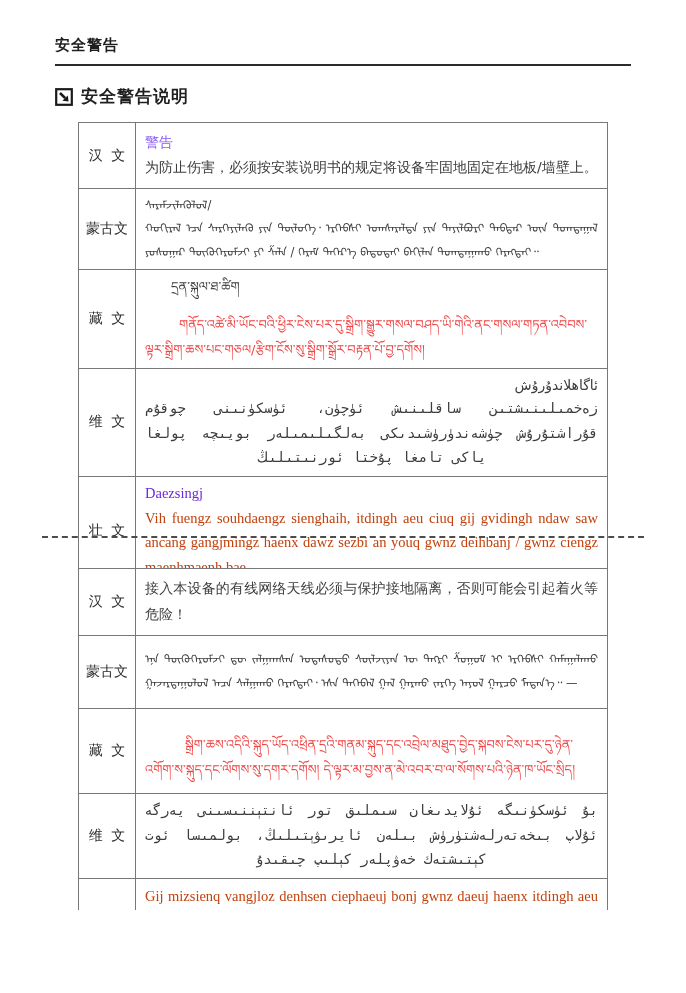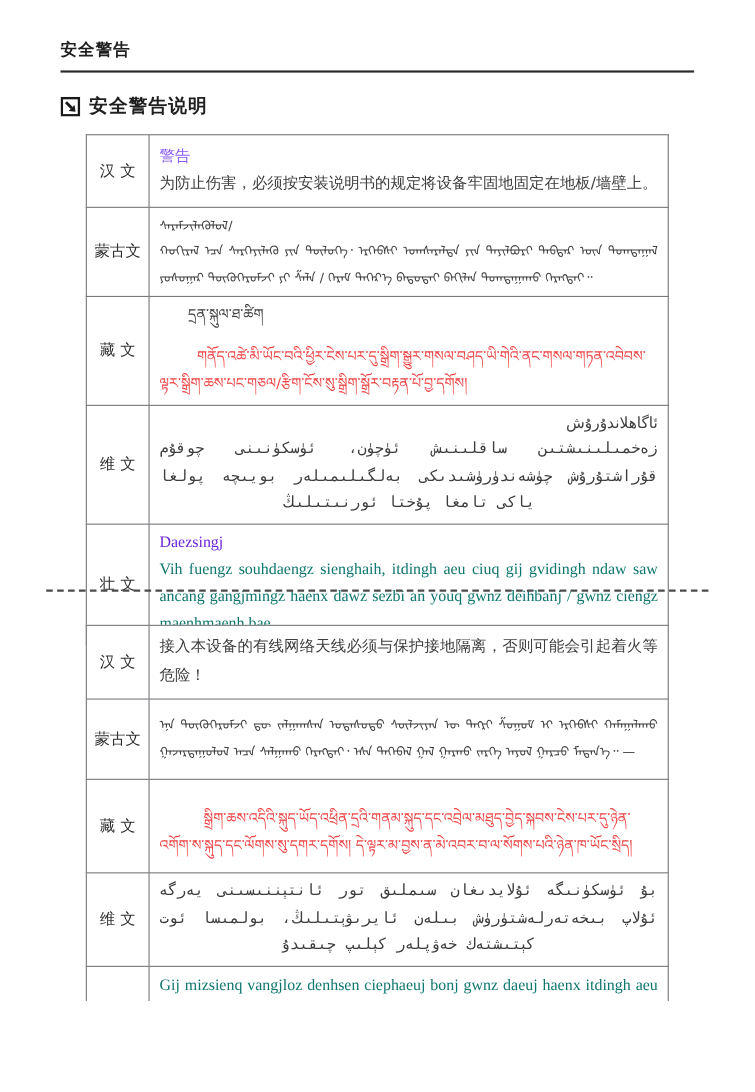--- a/index.html
+++ b/index.html
@@ -43,21 +43,21 @@
     background: #ffffff;
   }
   table.t1 { top: 122px; }
   table.t2 { top: 568px; }
   table.warn td {
     border: 1px solid #77787b;
     vertical-align: middle;
   }
   td.lbl {
     width: 57px; text-align: center;
-    font-size: 14px; color: #2e2e2e; padding: 0 6px;
+    font-size: 14px; color: #2e2e2e; padding: 0 6px; font-family: Liberation Mono, monospace;
   }
   td.content { padding: 5px 9px; overflow: hidden; }
 
   .t1 tr:nth-child(1) td { height: 66px; }
   .t1 tr:nth-child(2) td { height: 76px; }
   .t1 tr:nth-child(3) td { height: 84px; }
   .t1 tr:nth-child(4) td { height: 80px; }
   .t1 tr:nth-child(5) td { height: 99px; }
   .t2 tr:nth-child(1) td { height: 67px; }
   .t2 tr:nth-child(2) td { height: 73px; }
@@ -73,21 +73,21 @@
   .mn-body  { font-size: 11.5px; color: #3d3d3d; line-height: 2.05; text-align: justify; word-break: break-word; }
 
   .bo-title { font-size: 13px; color: #3d3d3d; line-height: 1.9; padding-left: 26px; }
   .bo-body  { font-size: 13px; color: #ef4444; line-height: 1.95; text-align: justify; text-indent: 34px; word-break: break-word; margin-top: 12px; }
   .bo-body.no-title { text-indent: 40px; }
 
   .ug-title { direction: rtl; font-size: 14px; color: #3d3d3d; line-height: 1.7; }
   .ug-body  { direction: rtl; font-size: 14px; color: #3d3d3d; line-height: 1.75; text-align: justify; text-align-last: center; font-family: Liberation Mono, monospace; }
 
   .za-title { font-family: "Liberation Serif", serif; font-size: 14.5px; color: #6d28d9; line-height: 1.65; }
-  .za-body  { font-family: "Liberation Serif", serif; font-size: 14.5px; color: #0f766e; line-height: 1.7; text-align: justify; }
+  .za-body  { font-family: "Liberation Serif", serif; font-size: 14.5px; color: #c2410c; line-height: 1.7; text-align: justify; }
 
   
   .dashed-sep {
     position: absolute; left: 42px; top: 536px;
     width: 602px; height: 0;
     border-top: 2px dashed #4c4c4c;
   }
 
   
   .footer-rule {

